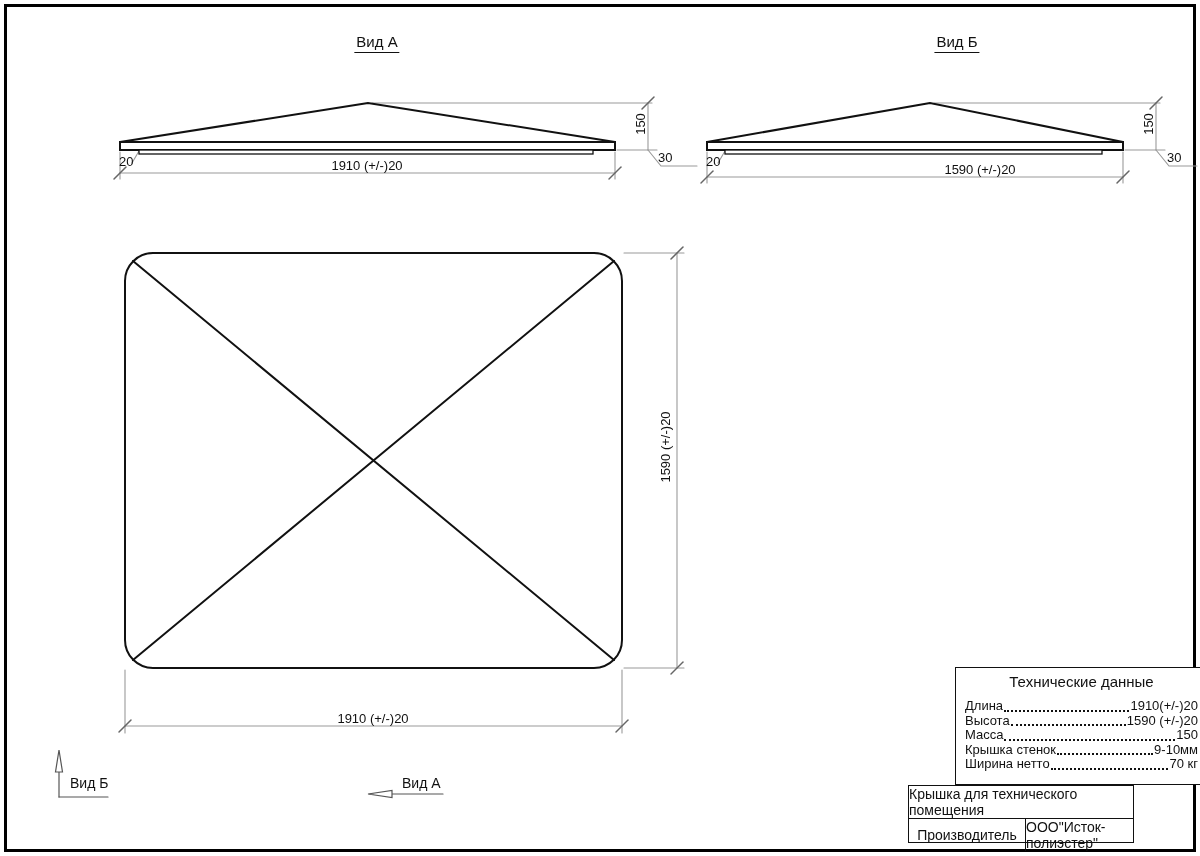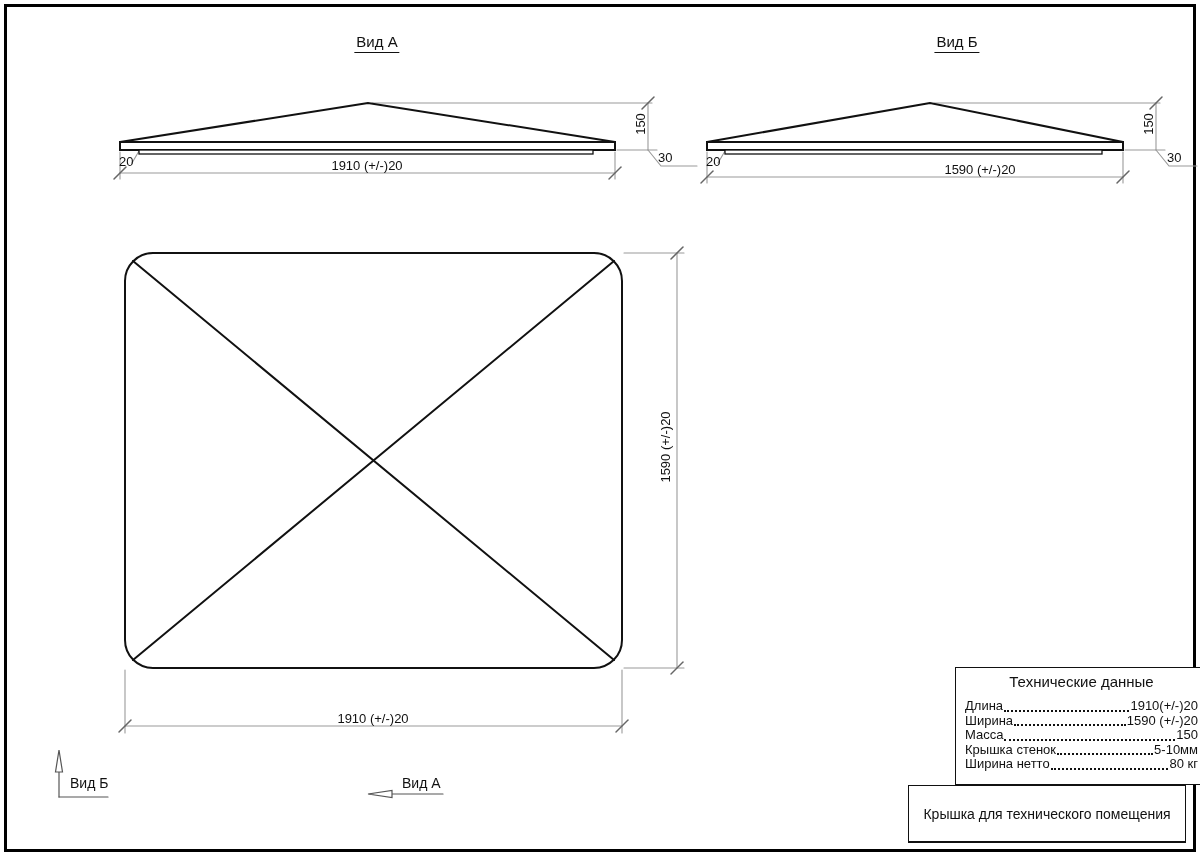--- a/index.html
+++ b/index.html
@@ -26,21 +26,21 @@
     border:1.6px solid #111;background:#fff;box-sizing:border-box;
     padding:4px 6px 0 9px;
   }
   .tech-title{font-size:15px;text-align:center;margin:1px 0 9px 0;}
   .tech-row{display:flex;align-items:flex-end;font-size:13px;line-height:14.6px;}
   .tech-row .dots{flex:1;border-bottom:2px dotted #111;margin:0 1px 2px 1px;min-width:8px;}
   .tech-row .val{text-align:center;}
 
   
   .title-block{
-    position:absolute;left:908px;top:785px;width:278px;height:58px;
+    position:absolute;left:908px;top:785px;width:226px;height:58px;
     border:1.6px solid #111;background:#fff;box-sizing:border-box;
     display:flex;flex-direction:column;font-size:14px;
   }
   .tb-row1{
     flex:1;display:flex;align-items:center;justify-content:center;
     border-bottom:1.4px solid #111;
   }
   .tb-row2{flex:1;display:flex;}
   .tb-cell-left{
     width:117px;display:flex;align-items:center;justify-content:center;
@@ -158,36 +158,40 @@
 <span class="lbl arrow-lbl" style="left:402px;top:775px;">Вид А</span>
 
 <div class="tech-box">
   <div class="tech-title">Технические данные</div>
   <div class="tech-row">
     <span>Длина</span>
     <span class="dots"></span>
     <span class="val">1910(+/-)20</span>
   </div>
   <div class="tech-row">
-    <span>Ширина</span>
+    <span>Высота</span>
     <span class="dots"></span>
     <span class="val">1590 (+/-)20</span>
   </div>
   <div class="tech-row">
     <span>Масса</span>
     <span class="dots"></span>
     <span class="val">150</span>
   </div>
   <div class="tech-row">
     <span>Крышка стенок</span>
     <span class="dots"></span>
-    <span class="val">5-10мм</span>
+    <span class="val">9-10мм</span>
   </div>
   <div class="tech-row">
     <span>Ширина нетто </span>
     <span class="dots"></span>
-    <span class="val">80 кг</span>
+    <span class="val">70 кг</span>
   </div>
 </div>
 
 <div class="title-block">
   <div class="tb-row1">Крышка для технического помещения</div>
+  <div class="tb-row2">
+    <div class="tb-cell-left">Производитель</div>
+    <div class="tb-cell-right">ООО"Исток-полиэстер"</div>
+  </div>
 </div>
 
 </body></html>

